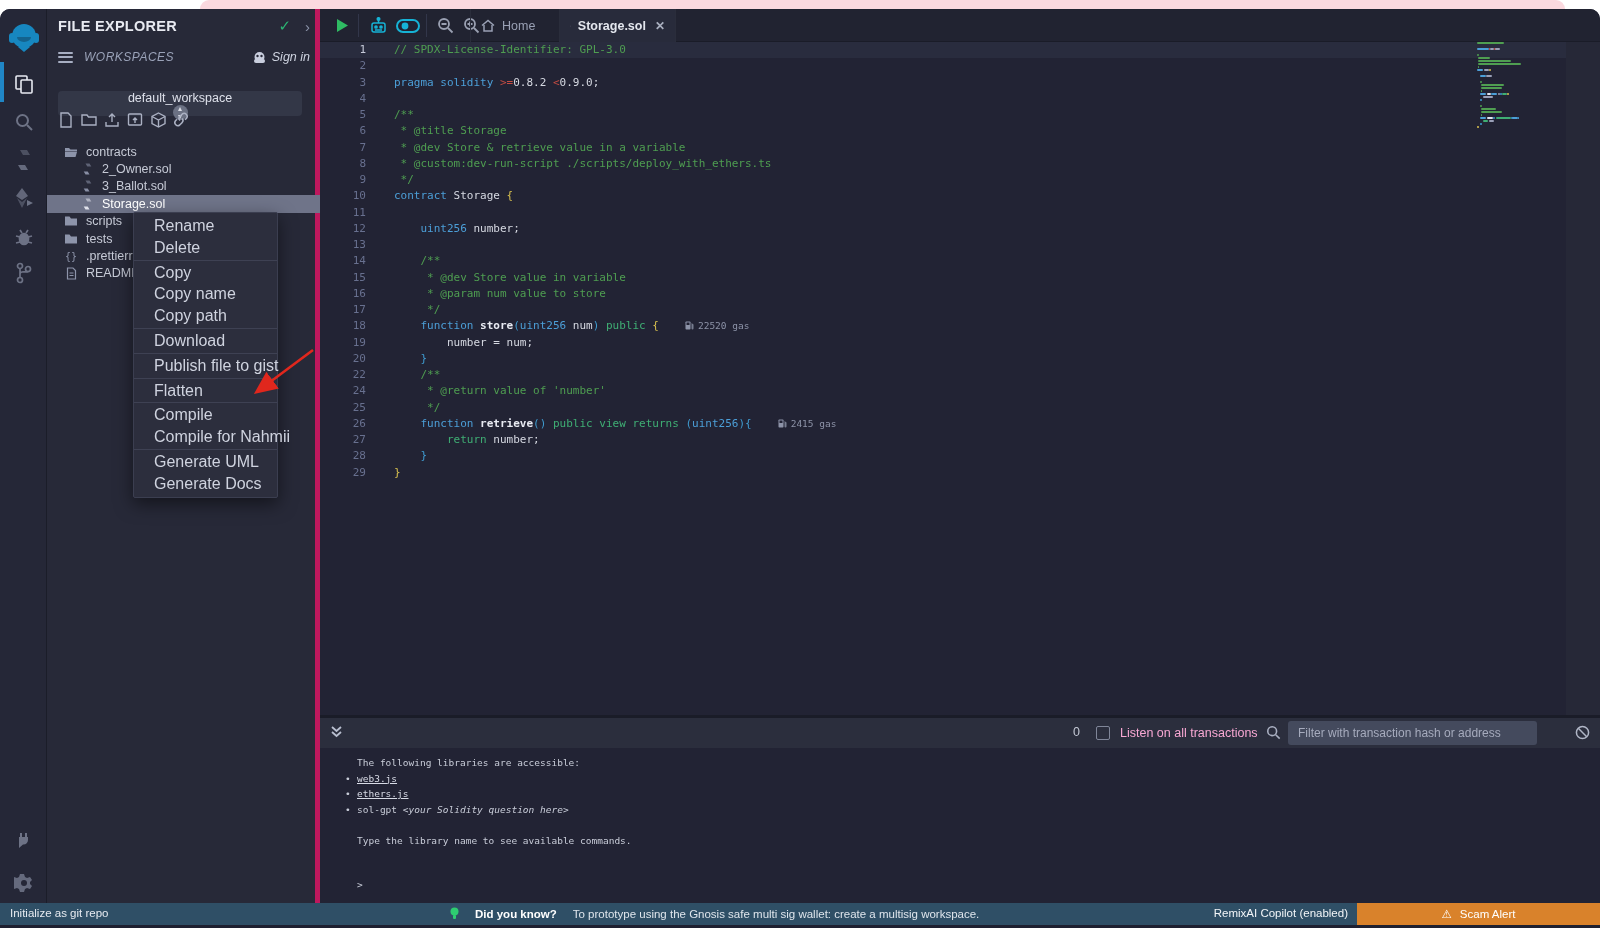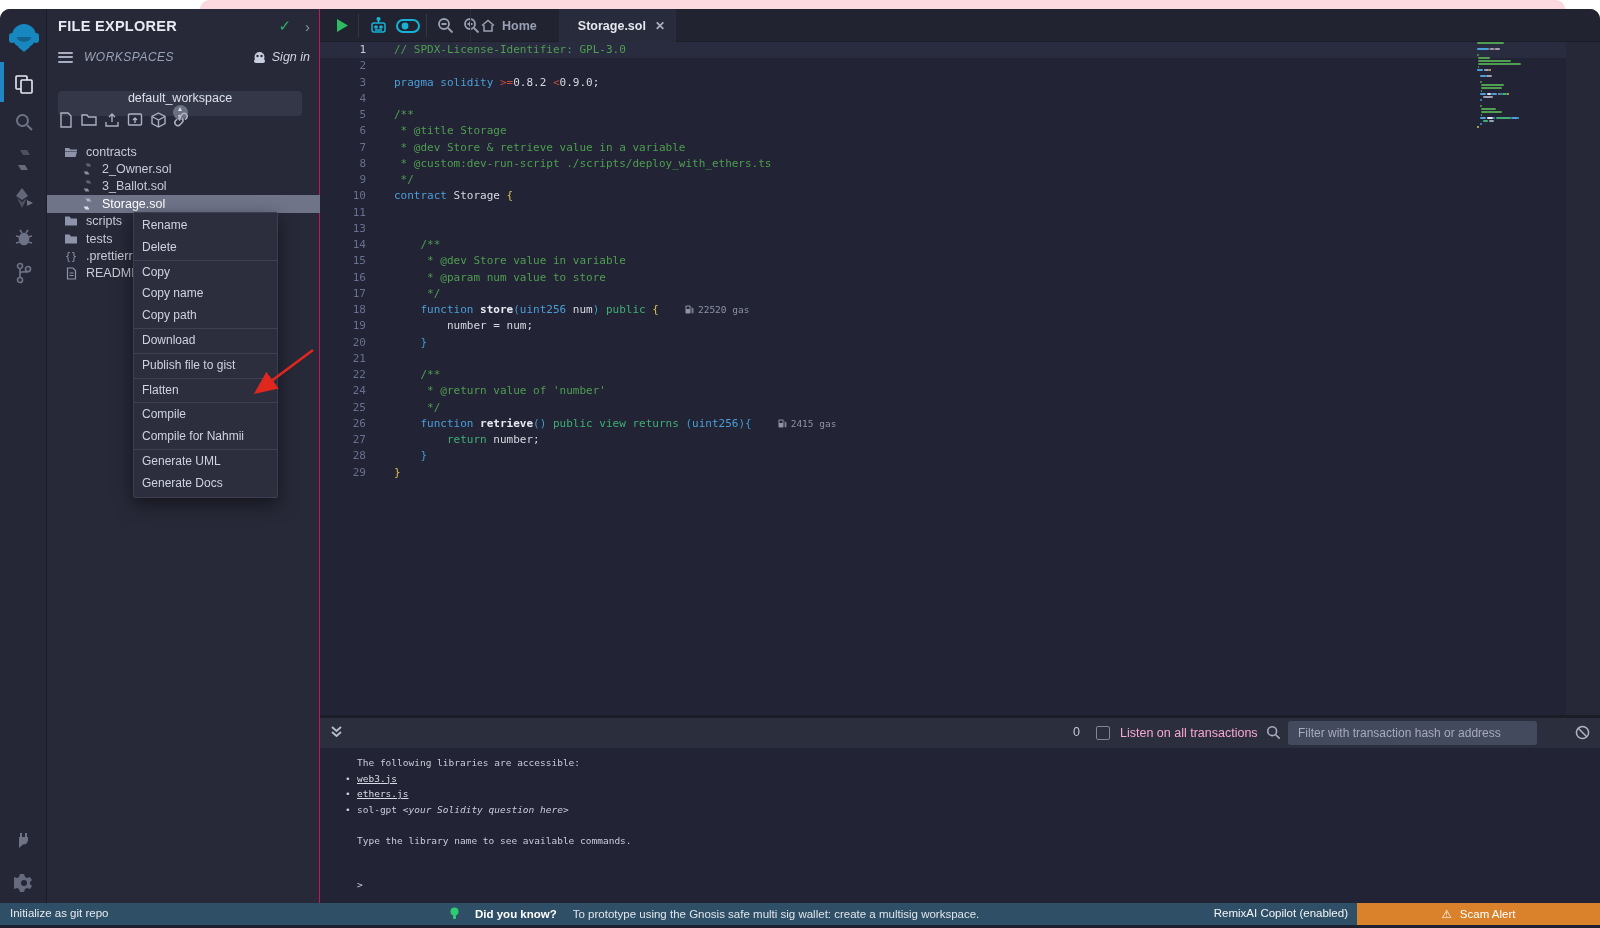--- a/index.html
+++ b/index.html
@@ -16,21 +16,21 @@
 
   
   .activity-bar { position:absolute; left:0; top:0; width:47px; height:894px;
     background:#252737; border-right:1px solid #1b1d29; }
   .act-icon { position:absolute; left:0; width:47px; display:flex; justify-content:center; align-items:center; color:#6d7285; }
   .act-icon svg { display:block; }
   .act-active-bar { position:absolute; left:0; top:53px; width:4px; height:40px; background:#2086c6; }
 
   
   .side-panel { position:absolute; left:47px; top:0; width:273px; height:894px;
-    background:#272938; border-right:1px solid #be185d; }
+    background:#272938; border-right:5px solid #be185d; }
   .fx-header { position:absolute; left:11px; top:6px; width:252px; height:22px; display:flex; align-items:center; }
   .fx-title { font-size:14.5px; font-weight:bold; color:#e8eaf1; letter-spacing:.3px; flex:1; }
   .fx-check { color:#2bb673; font-size:15px; margin-right:14px; }
   .fx-chev { color:#8a92a8; font-size:15px; }
   .ws-row { position:absolute; left:11px; top:39px; width:252px; height:18px; display:flex; align-items:center;font-style:italic; }
   .hamburger { width:15px; margin-right:11px; cursor:pointer; }
   .hamburger div { height:2px; background:#a7aec2; margin:2.5px 0; border-radius:1px; }
   .ws-label { font-size:12px; color:#9aa2b8; letter-spacing:.5px; flex:1; }
   .signin { display:flex; align-items:center; gap:5px; color:#ced3df; font-size:12.5px; }
   .ws-select { position:absolute; left:11px; top:82px; width:244px; height:25px;
@@ -44,30 +44,30 @@
   .tree-row { height:17.4px; display:flex; align-items:center; font-size:12.5px; color:#c6cad6; cursor:pointer; }
   .tree-row .ticon { width:14px; display:inline-flex; justify-content:center; margin-right:8px; color:#8d94aa; flex:none; }
   .tree-row.selected { background:#6f7489; color:#ffffff; }
   .tree-row.selected .ticon { color:#e6e8f0; }
   .indent0 { padding-left:17px; } .indent1 { padding-left:33px; }
 
   
   .context-menu { position:absolute; left:133px; top:203px; width:145px;
     background:#2c2e3d; border:1px solid #3b3e50; border-radius:2px;
     box-shadow:0 6px 18px rgba(0,0,0,.5); padding:2px 0; z-index:40; }
-  .menu-item { height:21.8px; line-height:21.8px; padding-left:8px; font-size:12px; color:#cfd3df; cursor:pointer; white-space:nowrap; }
+  .menu-item { height:21.8px; line-height:21.8px; padding-left:20px; font-size:16px; color:#cfd3df; cursor:pointer; white-space:nowrap; }
   .menu-sep { height:1px; background:#3e4153; margin:1px 0; }
 
   
   .main-toolbar { position:absolute; left:320px; top:0; width:1280px; height:33px;
     background:#212331; border-bottom:1px solid #1a1c28; }
   .tb-item { position:absolute; top:0; height:33px; display:flex; align-items:center; justify-content:center; cursor:pointer; }
   .tb-sep { position:absolute; top:5px; width:1px; height:23px; background:#32364a; }
   .tab { position:absolute; top:0; height:33px; display:flex; align-items:center; gap:7px; padding:0 10px; font-size:12.5px; cursor:pointer; }
-  .tab-home { left:150px; width:90px; color:#99a0b4; border-left:1px solid #2a2d3b; border-right:1px solid #2a2d3b;font-weight:bold; }
+  .tab-home { left:150px; width:90px; color:#99a0b4; border-left:1px solid #2a2d3b; border-right:1px solid #2a2d3b; }
   .tab-active { left:240px; width:116px; color:#e4e7ee; background:#282b3b; border-right:1px solid #2a2d3b; font-weight:bold; }
   .tab-close { color:#aab0c0; font-size:12px; margin-left:2px; }
 
   
   .editor { position:absolute; left:320px; top:33px; width:1280px; height:673px; background:#222334; overflow:hidden; }
   .code-line { position:relative; height:16.25px; font:11px/16.25px "DejaVu Sans Mono", monospace; white-space:pre; }
   .code-line.hl { background:#292c3e; }
   .lnum { position:absolute; left:0; width:62px; text-align:right; padding-right:16px; color:#68708f; }
   .code-line.hl .lnum { color:#c6cad9; }
   .ltext { position:absolute; left:74px; }
@@ -404,33 +404,33 @@
         <div class="code-line"><span class="lnum">2</span><span class="ltext"></span></div>
         <div class="code-line"><span class="lnum">3</span><span class="ltext"><span class="tok-kw">pragma solidity </span><span class="tok-op">&gt;=</span><span class="tok-txt">0.8.2 </span><span class="tok-op">&lt;</span><span class="tok-txt">0.9.0;</span></span></div>
         <div class="code-line"><span class="lnum">4</span><span class="ltext"></span></div>
         <div class="code-line"><span class="lnum">5</span><span class="ltext"><span class="tok-cm">/**</span></span></div>
         <div class="code-line"><span class="lnum">6</span><span class="ltext"><span class="tok-cm"> * @title Storage</span></span></div>
         <div class="code-line"><span class="lnum">7</span><span class="ltext"><span class="tok-cm"> * @dev Store &amp; retrieve value in a variable</span></span></div>
         <div class="code-line"><span class="lnum">8</span><span class="ltext"><span class="tok-cm"> * @custom:dev-run-script ./scripts/deploy_with_ethers.ts</span></span></div>
         <div class="code-line"><span class="lnum">9</span><span class="ltext"><span class="tok-cm"> */</span></span></div>
         <div class="code-line"><span class="lnum">10</span><span class="ltext"><span class="tok-kw">contract</span><span class="tok-txt"> Storage </span><span class="tok-by">{</span></span></div>
         <div class="code-line"><span class="lnum">11</span><span class="ltext"></span></div>
+        <div class="code-line"><span class="lnum">12</span><span class="ltext"><span class="tok-txt">    </span><span class="tok-kw">uint256</span><span class="tok-txt"> number;</span></span></div>
         <div class="code-line"><span class="lnum">13</span><span class="ltext"></span></div>
         <div class="code-line"><span class="lnum">14</span><span class="ltext"><span class="tok-cm">    /**</span></span></div>
         <div class="code-line"><span class="lnum">15</span><span class="ltext"><span class="tok-cm">     * @dev Store value in variable</span></span></div>
         <div class="code-line"><span class="lnum">16</span><span class="ltext"><span class="tok-cm">     * @param num value to store</span></span></div>
         <div class="code-line"><span class="lnum">17</span><span class="ltext"><span class="tok-cm">     */</span></span></div>
         <div class="code-line"><span class="lnum">18</span><span class="ltext"><span class="tok-txt">    </span><span class="tok-kw">function</span><span class="tok-fn"> store</span><span class="tok-pb">(</span><span class="tok-kw">uint256</span><span class="tok-txt"> num</span><span class="tok-pb">)</span><span class="tok-grn"> public</span><span class="tok-txt"> </span><span class="tok-by">{</span><span class="gas"><svg width="9" height="10" viewBox="0 0 9 10" fill="#8d93a8">
                 <rect x="0.5" y="1.5" width="5" height="8" rx="0.8"></rect>
                 <rect x="1.5" y="2.5" width="3" height="2.5" fill="#222334"></rect>
                 <path d="M6.5 3 l2 1.5 v4 a1 1 0 0 1 -2 0 Z" opacity=".8"></path>
               </svg><span>22520 gas</span></span></span></div>
         <div class="code-line"><span class="lnum">19</span><span class="ltext"><span class="tok-txt">        number = num;</span></span></div>
         <div class="code-line"><span class="lnum">20</span><span class="ltext"><span class="tok-pb">    }</span></span></div>
-        <div class="code-line"><span class="lnum">21</span><span class="ltext"></span></div>
         <div class="code-line"><span class="lnum">22</span><span class="ltext"><span class="tok-cm">    /**</span></span></div>
         <div class="code-line"><span class="lnum">24</span><span class="ltext"><span class="tok-cm">     * @return value of 'number'</span></span></div>
         <div class="code-line"><span class="lnum">25</span><span class="ltext"><span class="tok-cm">     */</span></span></div>
         <div class="code-line"><span class="lnum">26</span><span class="ltext"><span class="tok-txt">    </span><span class="tok-kw">function</span><span class="tok-fn"> retrieve</span><span class="tok-pb">()</span><span class="tok-grn"> public view returns</span><span class="tok-txt"> </span><span class="tok-pb">(</span><span class="tok-kw">uint256</span><span class="tok-pb">){</span><span class="gas"><svg width="9" height="10" viewBox="0 0 9 10" fill="#8d93a8">
                 <rect x="0.5" y="1.5" width="5" height="8" rx="0.8"></rect>
                 <rect x="1.5" y="2.5" width="3" height="2.5" fill="#222334"></rect>
                 <path d="M6.5 3 l2 1.5 v4 a1 1 0 0 1 -2 0 Z" opacity=".8"></path>
               </svg><span>2415 gas</span></span></span></div>
         <div class="code-line"><span class="lnum">27</span><span class="ltext"><span class="tok-txt">        </span><span class="tok-grn">return</span><span class="tok-txt"> number;</span></span></div>
         <div class="code-line"><span class="lnum">28</span><span class="ltext"><span class="tok-pb">    }</span></span></div>

